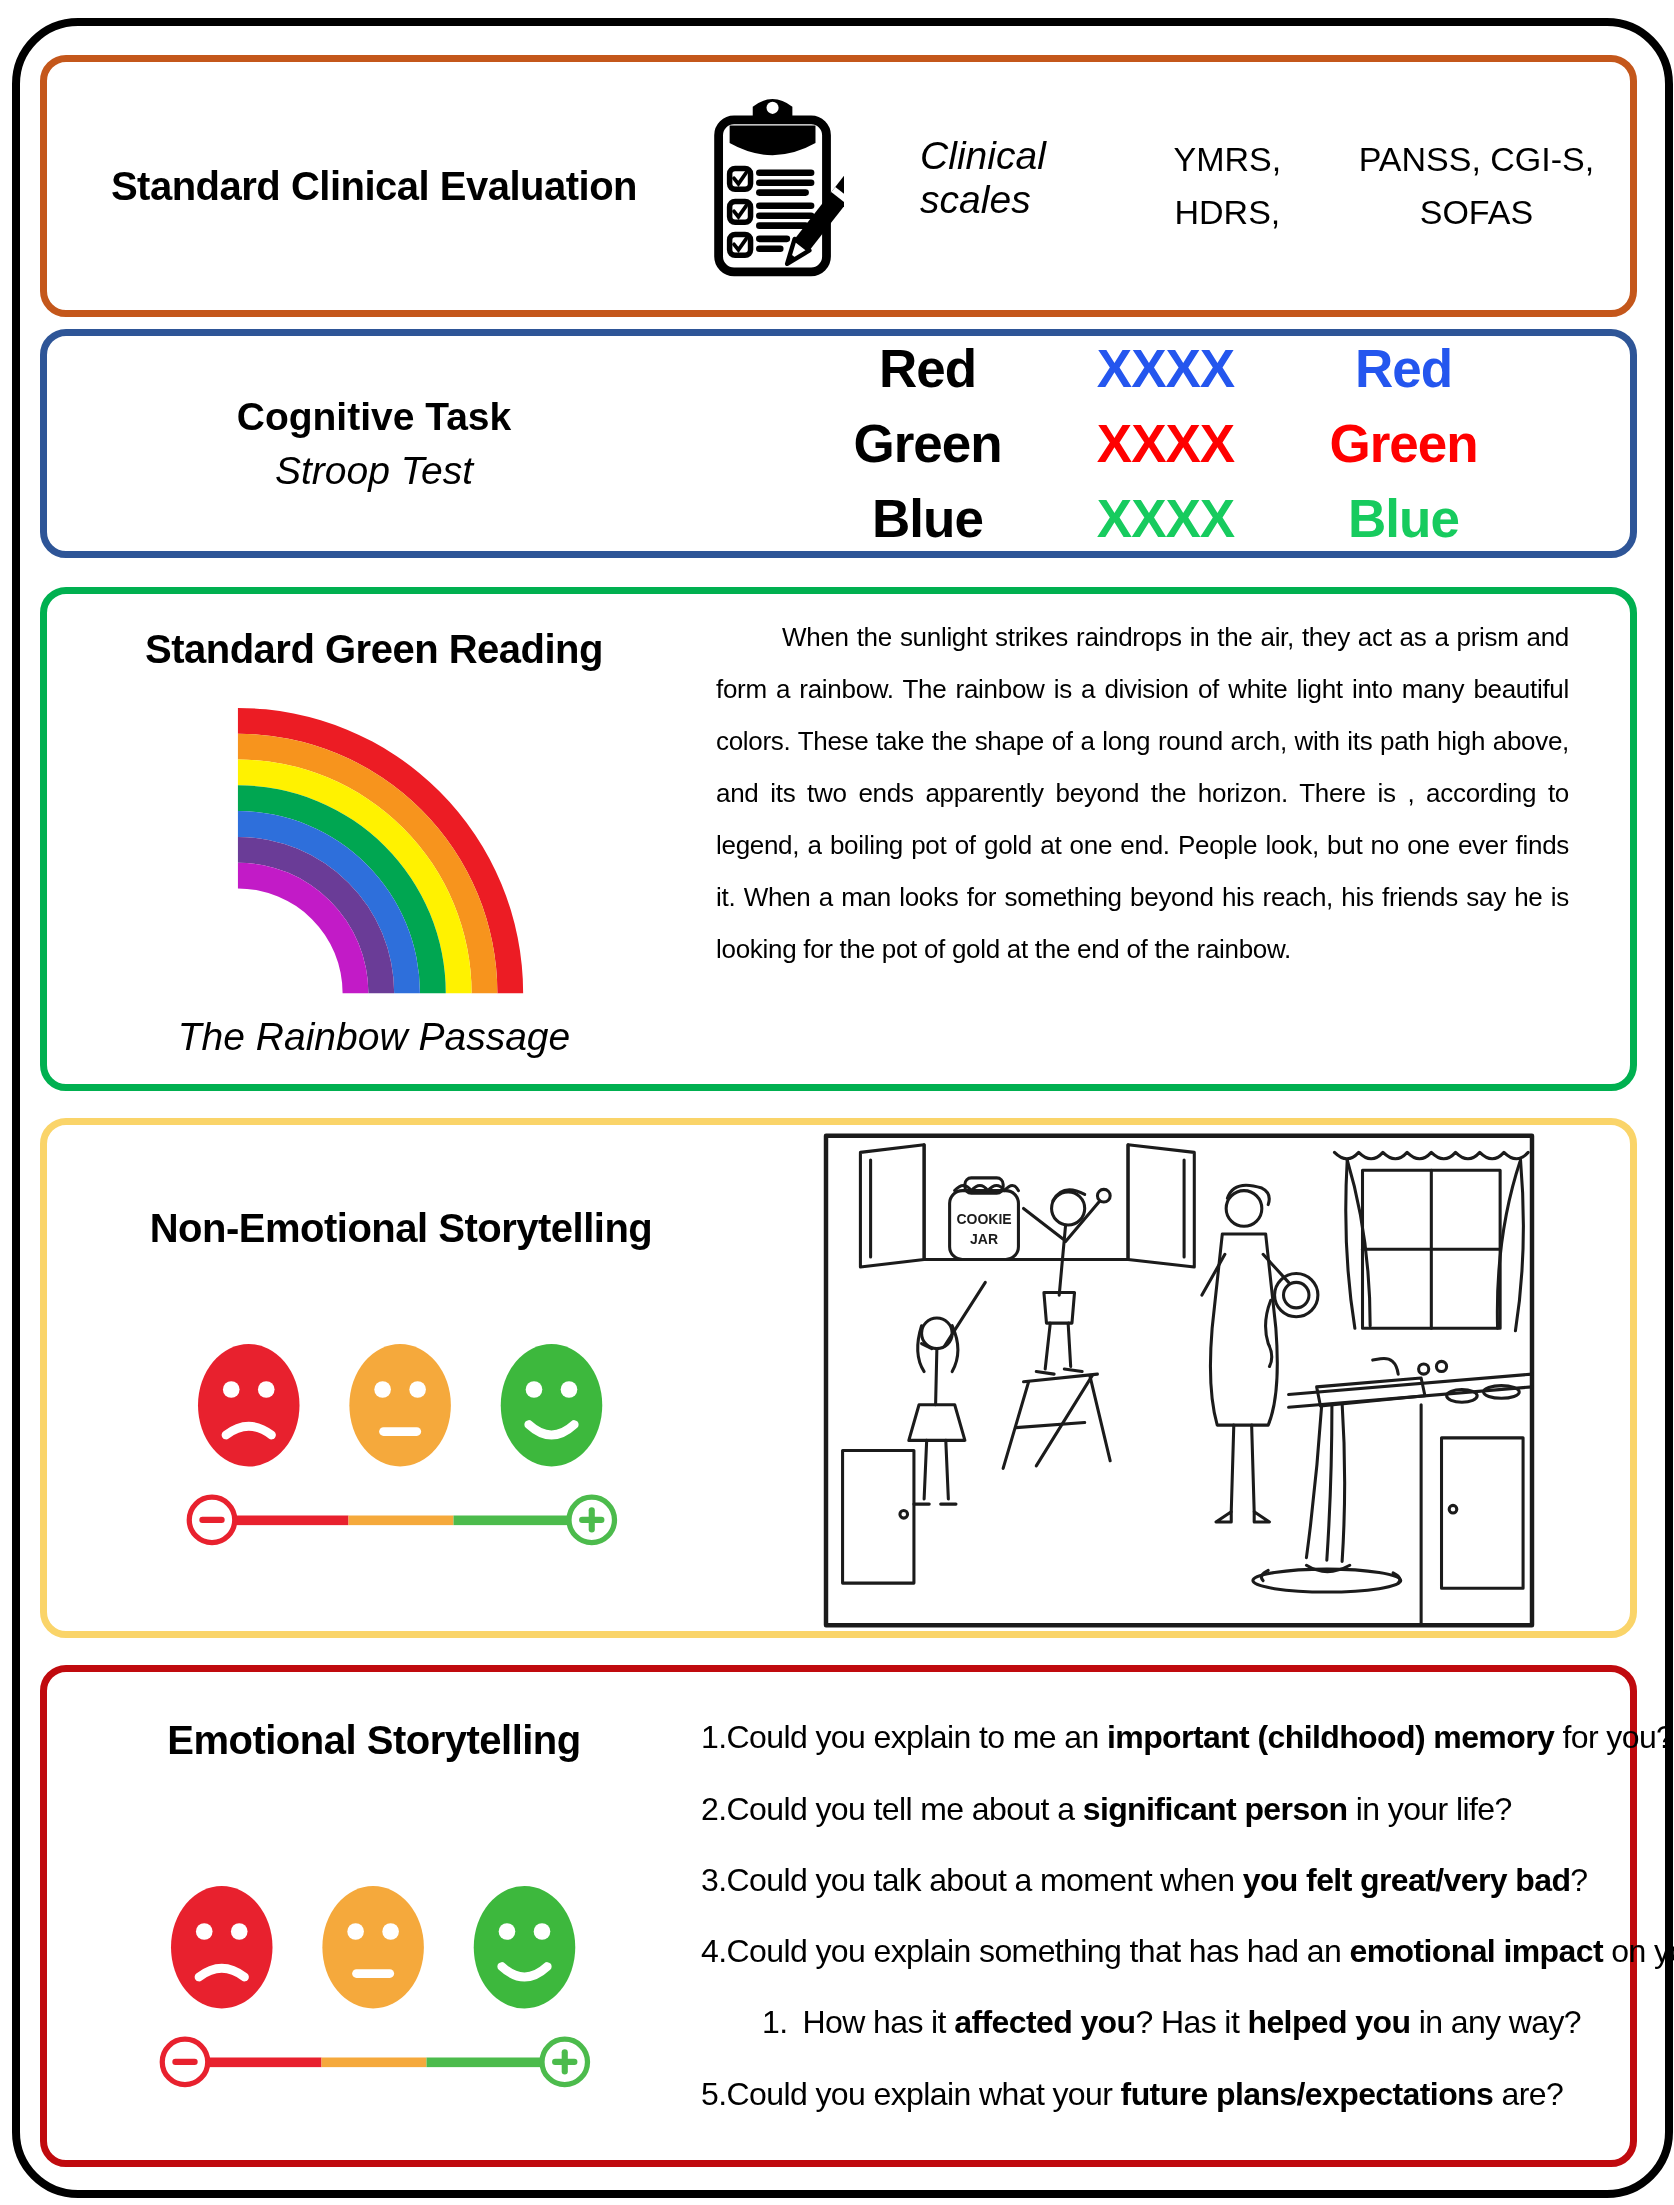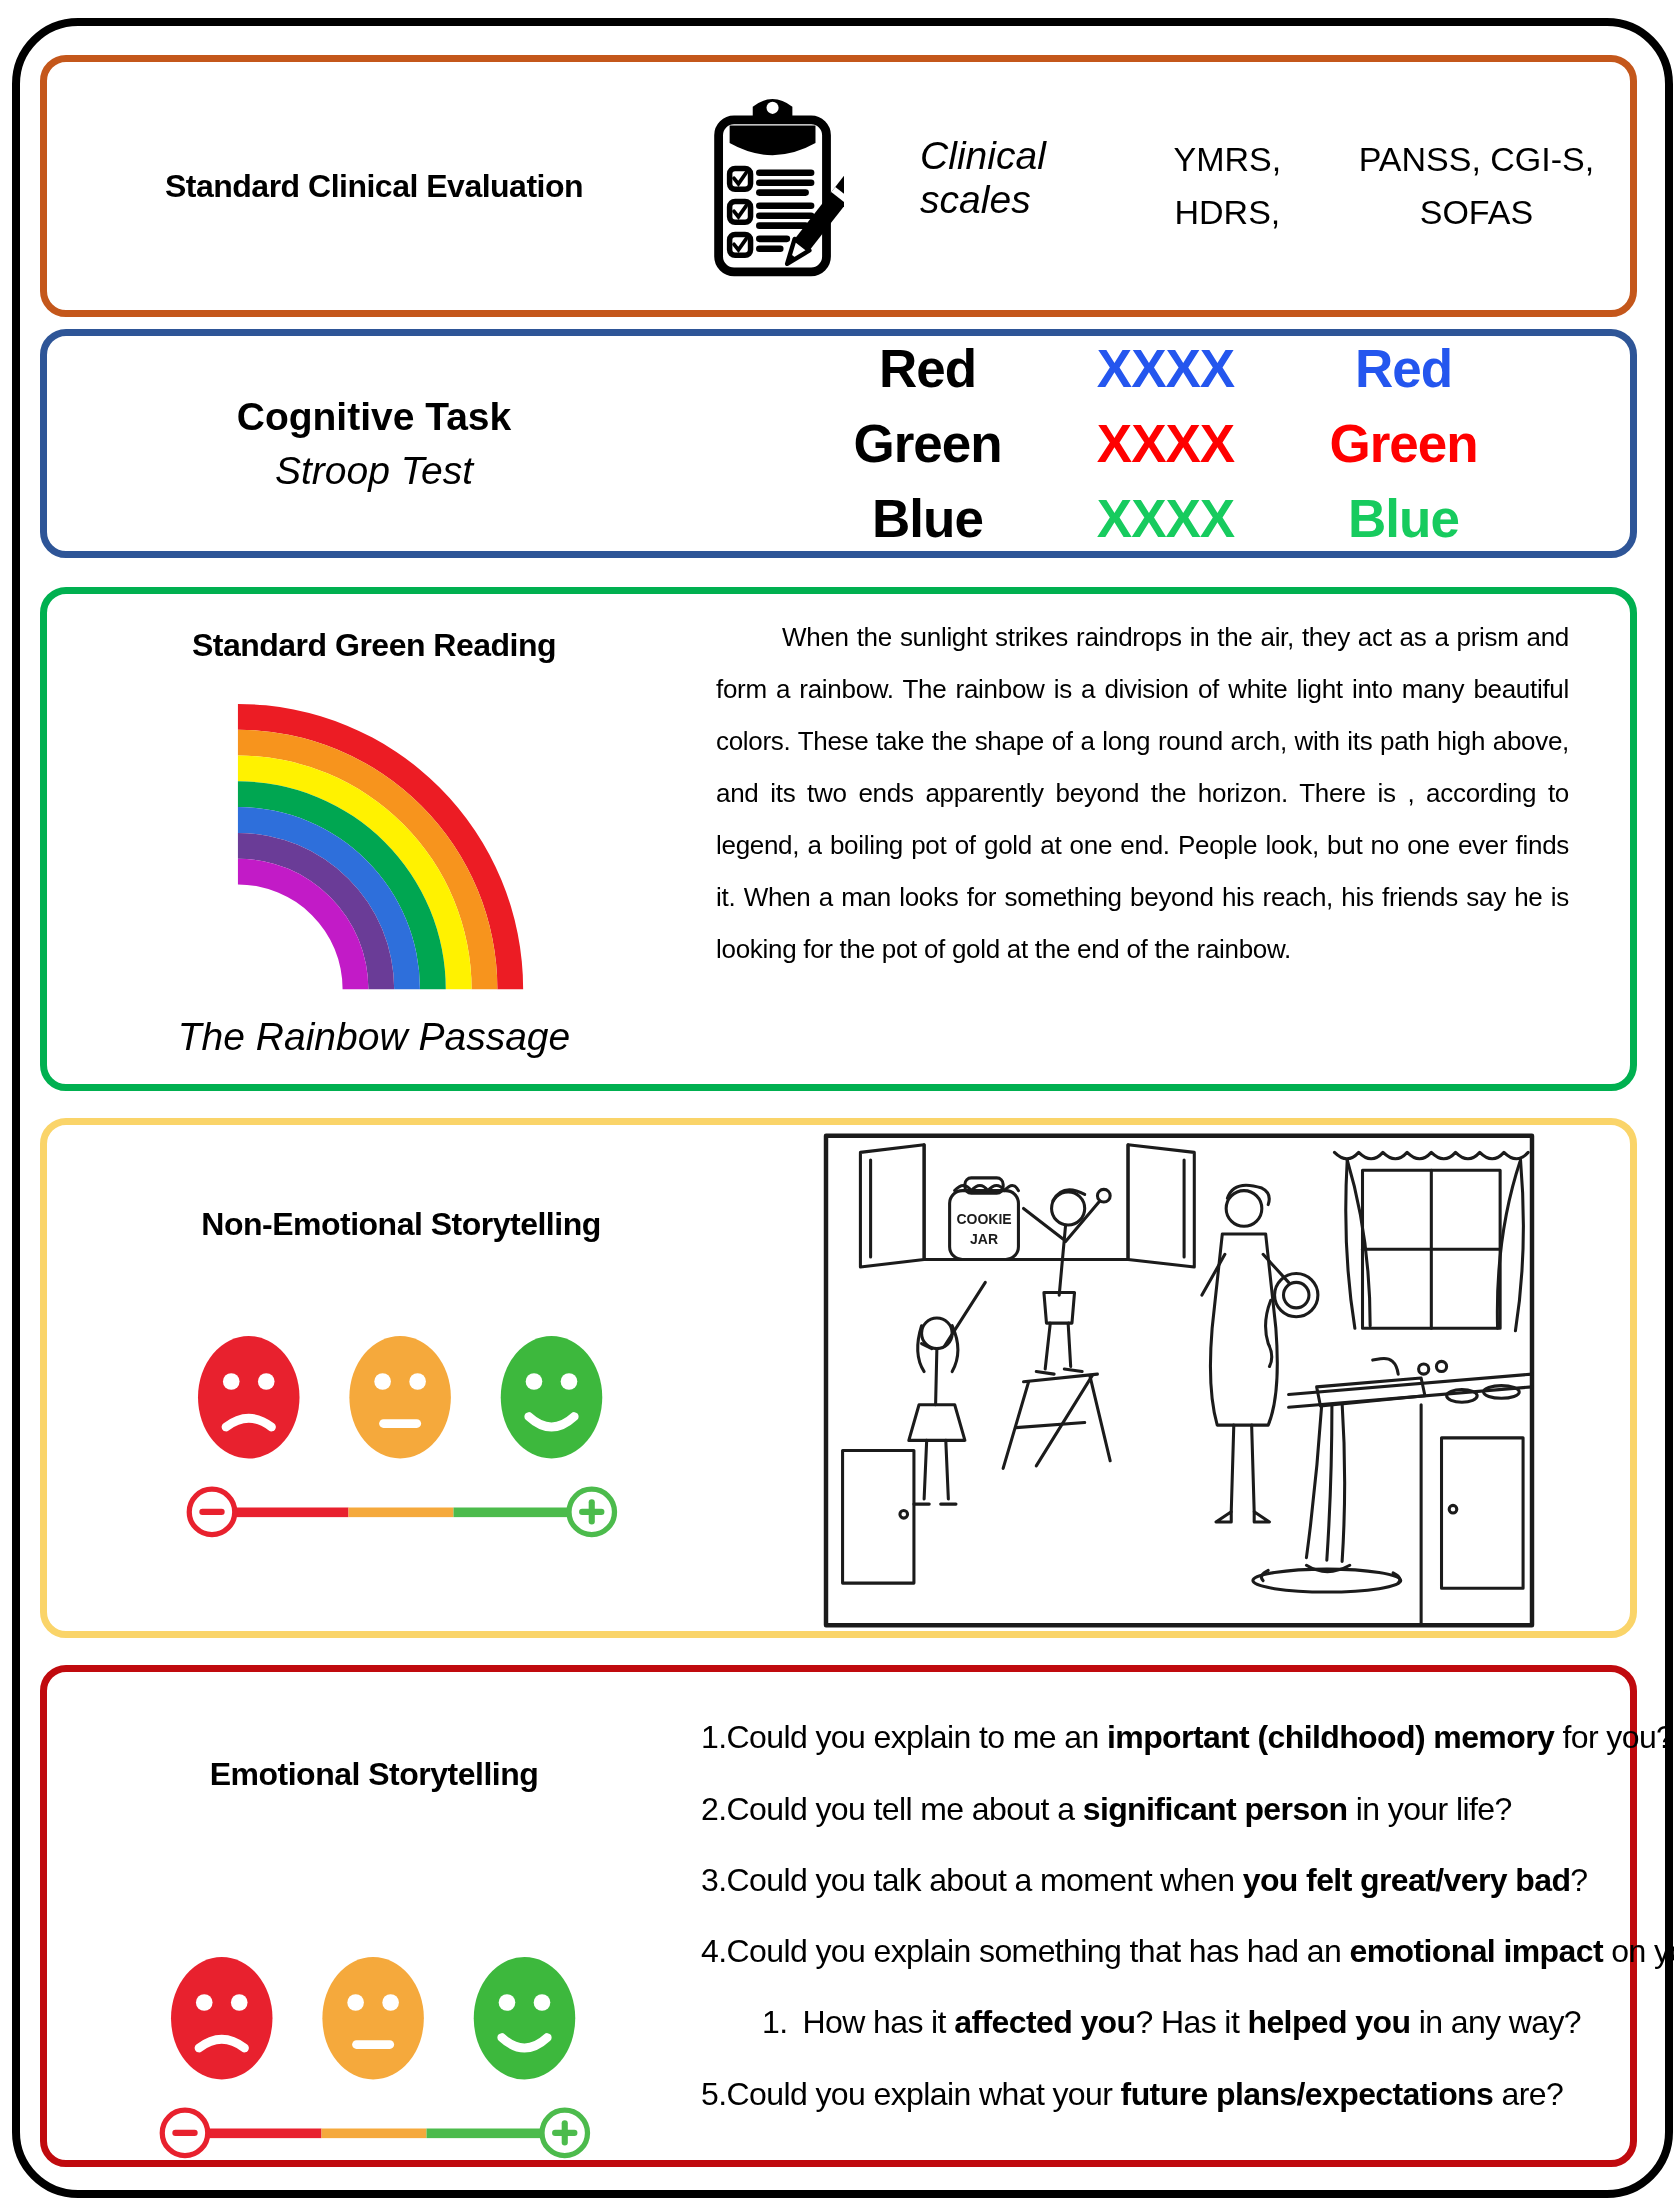--- a/index.html
+++ b/index.html
@@ -8,21 +8,21 @@
   .panel{position:absolute;left:40px;width:1597px;background:#fff;border:7.6px solid #999;box-sizing:border-box;display:flex;flex-direction:row;}
   #panel-clinical{top:55px;height:262px;border-radius:26px;}
   #panel-cognitive{top:329px;height:229px;border-radius:26px;}
   #panel-reading{top:587px;height:504px;border-radius:26px;}
   #panel-nonemotional{top:1118px;height:520px;border-radius:26px;}
   #panel-emotional{top:1665px;height:502px;border-radius:26px;}
 
   .left-col{width:654px;flex:0 0 auto;display:flex;flex-direction:column;align-items:center;justify-content:center;}
   .right-col{flex:1 1 auto;display:flex;}
 
-  .panel-title{font-size:32px;font-weight:700;letter-spacing:-0.5px;text-align:center;}
+  .panel-title{font-size:40px;font-weight:700;letter-spacing:-0.5px;text-align:center;}
 
   
   #panel-clinical .right-col{align-items:center;justify-content:center;gap:76px;}
   .scales-block{display:flex;align-items:center;}
   .scales-title{font-size:39px;font-style:italic;margin-bottom:17px;}
   .scales-line{font-size:34px;line-height:1.55;text-align:center;}
 
   
   #panel-cognitive .left-col{gap:10px;}
   .cog-title{font-size:39px;font-weight:700;}
@@ -32,21 +32,21 @@
   .stroop-row{display:flex;}
   .stroop-row span{display:inline-block;width:238px;text-align:center;font-size:53px;font-weight:700;letter-spacing:-1px;}
   .s-black{color:#000;}
 
   
   #panel-reading .left-col{justify-content:space-between;padding:33px 0 25px;}
   .reading-caption{font-size:39px;font-style:italic;}
   #panel-reading .right-col{display:block;padding:17px 61px 0 15px;}
   #passage{font-size:26px;line-height:52px;text-align:justify;text-indent:66px;letter-spacing:-0.3px;margin:0;}
   #panel-nonemotional .left-col{padding-top:81px;gap:86px;justify-content:flex-start;margin-left:27px;}
-  #panel-emotional .left-col{padding-top:84px;gap:116px;justify-content:space-between;}
+  #panel-emotional .left-col{padding-top:46px;gap:116px;justify-content:flex-start;}
   .faces-svg{width:456px;height:210px;}
 
   
   #panel-nonemotional .right-col{align-items:flex-start;justify-content:center;padding-top:7px;}
   #cookie-svg{width:714px;height:497px;}
   .sketch{stroke:#1b1b1b;stroke-width:2.4;fill:none;stroke-linecap:round;stroke-linejoin:round;}
   .jar-label{font-family:"Liberation Sans",sans-serif;font-size:11px;font-weight:700;fill:#1b1b1b;stroke:none;text-anchor:middle;}
 
   
   #panel-emotional .right-col{flex-direction:column;justify-content:space-evenly;padding:13px 15px 13px 0;}

